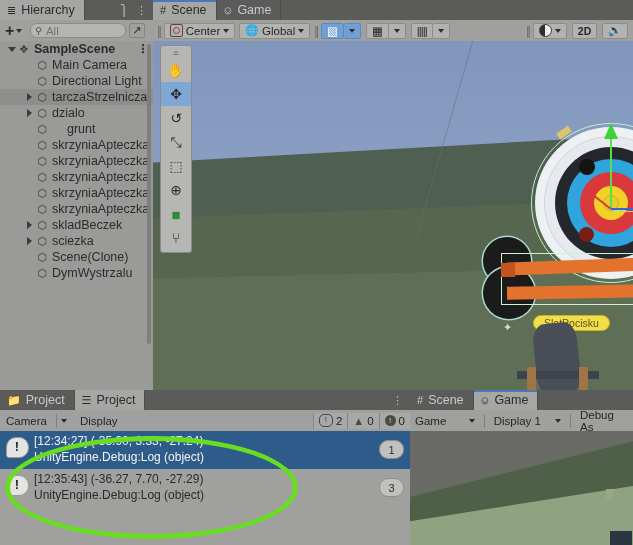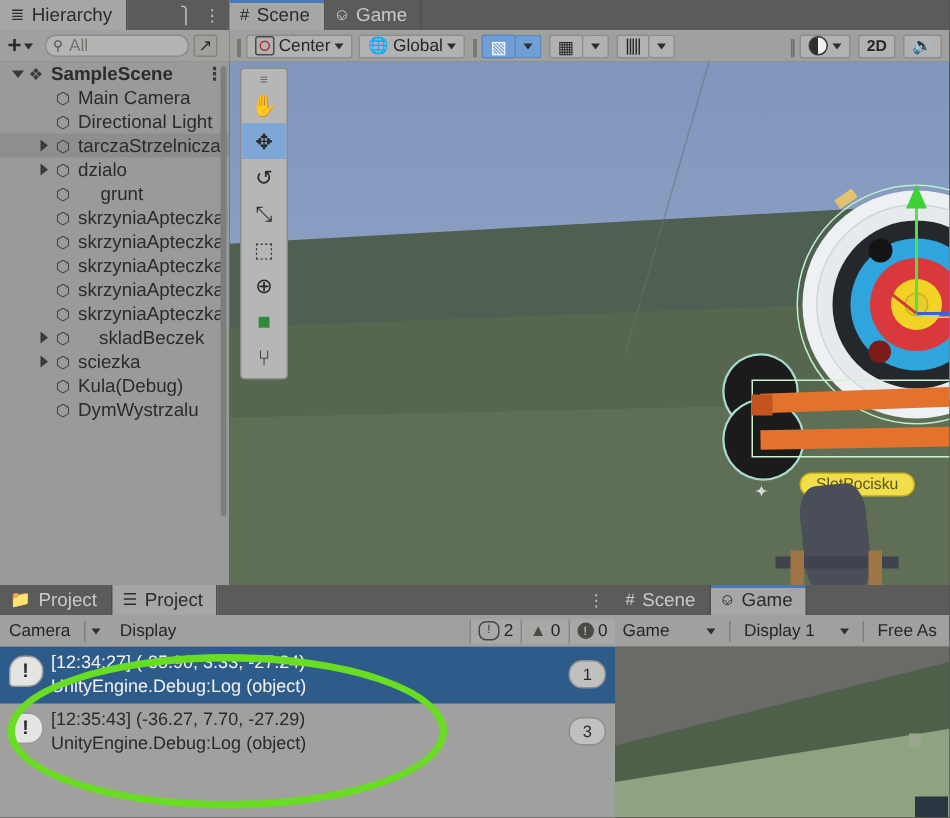--- a/index.html
+++ b/index.html
@@ -212,33 +212,33 @@
         <div class="hrow" style="padding-left: 24px;">
           <span class="tw"></span>
           <span class="gicon" style="font-size: 11px; color: rgb(59, 59, 59);">⬡</span>
           <span class="hlabel" style="margin-left: 3px;">skrzyniaApteczka</span>
         </div>
         <div class="hrow" style="padding-left: 24px;">
           <span class="tw">
             <span class="tri-r"></span>
           </span>
           <span class="gicon" style="font-size: 11px; color: rgb(59, 59, 59);">⬡</span>
-          <span class="hlabel" style="margin-left: 17px;">skladBeczek</span>
+          <span class="hlabel" style="margin-left: 3px;">skladBeczek</span>
         </div>
         <div class="hrow" style="padding-left: 24px;">
           <span class="tw">
             <span class="tri-r"></span>
           </span>
           <span class="gicon" style="font-size: 11px; color: rgb(59, 59, 59);">⬡</span>
           <span class="hlabel" style="margin-left: 3px;">sciezka</span>
         </div>
         <div class="hrow" style="padding-left: 24px;">
           <span class="tw"></span>
           <span class="gicon" style="font-size: 11px; color: rgb(59, 59, 59);">⬡</span>
-          <span class="hlabel" style="margin-left: 3px;">Kula(Debug)</span>
+          <span class="hlabel" style="margin-left: 3px;">Scene(Clone)</span>
         </div>
         <div class="hrow" style="padding-left: 24px;">
           <span class="tw"></span>
           <span class="gicon" style="font-size: 11px; color: rgb(59, 59, 59);">⬡</span>
           <span class="hlabel" style="margin-left: 3px;">DymWystrzalu</span>
         </div>
       </div>
     <div id="hscroll"></div>
   </div>
 
@@ -460,21 +460,21 @@
         <span class="caret"></span>
       </div>
       <span class="sep"></span>
       <div class="btn flat" style="width:80px;">
         <span>Display 1</span>
         <span style="flex:1"></span>
         <span class="caret"></span>
       </div>
       <span class="sep"></span>
       <div class="btn flat">
-        <span>Free As</span>
+        <span>Debug As</span>
       </div>
     </div>
 
     <div id="game-view">
       <div class="gterr1"></div>
       <div class="gterr2"></div>
       <div style="position:absolute;left:196px;top:58px;width:8px;height:10px;background:#9aa68c;"></div>
       <div style="position:absolute;left:200px;top:100px;width:22px;height:16px;background:#2b3542;"></div>
     </div>
   </div>

